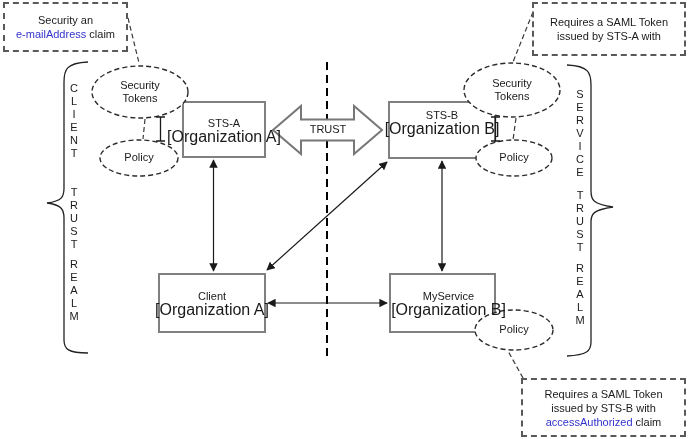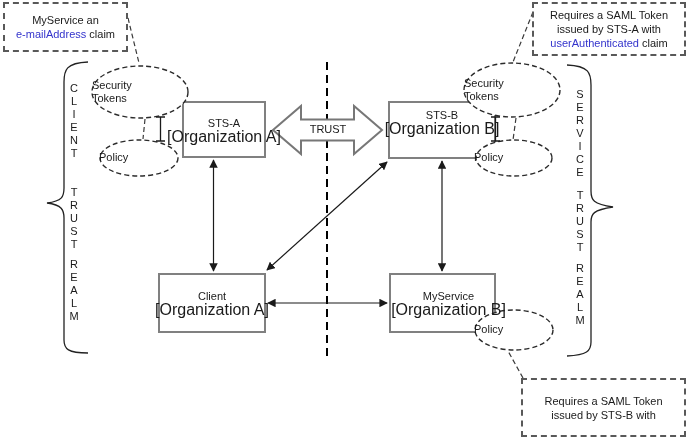--- a/index.html
+++ b/index.html
@@ -13,21 +13,21 @@
     font-size:11px;line-height:14px;text-align:center;display:flex;flex-direction:column;
     justify-content:center;z-index:3;
   }
   .kw{color:#3333cc;margin-top:37px;}
   .node-label{
     position:absolute;display:flex;flex-direction:column;justify-content:center;align-items:center;
     text-align:center;font-size:11px;line-height:14px;z-index:3;pointer-events:none;white-space:nowrap;
   }
   .node-label .org{font-size:16px;}
   .ellipse-label{
-    position:absolute;font-size:11px;line-height:13px;z-index:3;
+    position:absolute;text-align:center;font-size:11px;line-height:13px;z-index:3;
     pointer-events:none;white-space:nowrap;
   }
   .trust-label{
     position:absolute;left:298px;top:123px;width:60px;text-align:center;
     font-size:11px;z-index:3;pointer-events:none;
   }
   .vword{
     position:absolute;writing-mode:vertical-rl;text-orientation:upright;
     font-size:11px;letter-spacing:1px;z-index:3;width:14px;text-align:center;white-space:nowrap;
   }
@@ -81,33 +81,33 @@
       <line x1="523" y1="378" x2="508" y2="351"></line>
     </g>
 
     <g stroke="#222" stroke-width="1.3" fill="none">
       <path d="M88,62 C66,63 64,70 64,82 L64,188 C64,197 62,201 47,203 C62,205 64,210 64,218 L64,340 C64,349 68,353 88,353"></path>
       <path d="M567,65 C589,66 591,73 591,85 L591,191 C591,200 593,204 613,207 C593,210 591,214 591,222 L591,342 C591,351 587,355 567,356"></path>
     </g>
   </svg>
 
   <div class="callout" style="left:3px;top:2px;width:125px;height:50px;">
-    <div>MyService an</div>
+    <div>Security an</div>
     <div><span class="kw">e-mailAddress</span><span> claim</span></div>
   </div>
 
   <div class="callout" style="left:532px;top:2px;width:154px;height:54px;">
     <div>Requires a SAML Token</div>
     <div>issued by STS-A with</div>
-    <div><span class="kw">userAuthenticated</span><span> claim</span></div>
   </div>
 
   <div class="callout" style="left:521px;top:378px;width:165px;height:59px;">
     <div>Requires a SAML Token</div>
     <div>issued by STS-B with</div>
+    <div><span class="kw">accessAuthorized</span><span> claim</span></div>
   </div>
 
   <div class="node-label" style="left:183px;top:102px;width:82px;height:55px;">
     <div>STS-A</div>
     <div class="org">[Organization A]</div>
   </div>
   <div class="node-label" style="left:389px;top:102px;width:106px;height:40px;">
     <div>STS-B</div>
     <div class="org">[Organization B]</div>
   </div>

